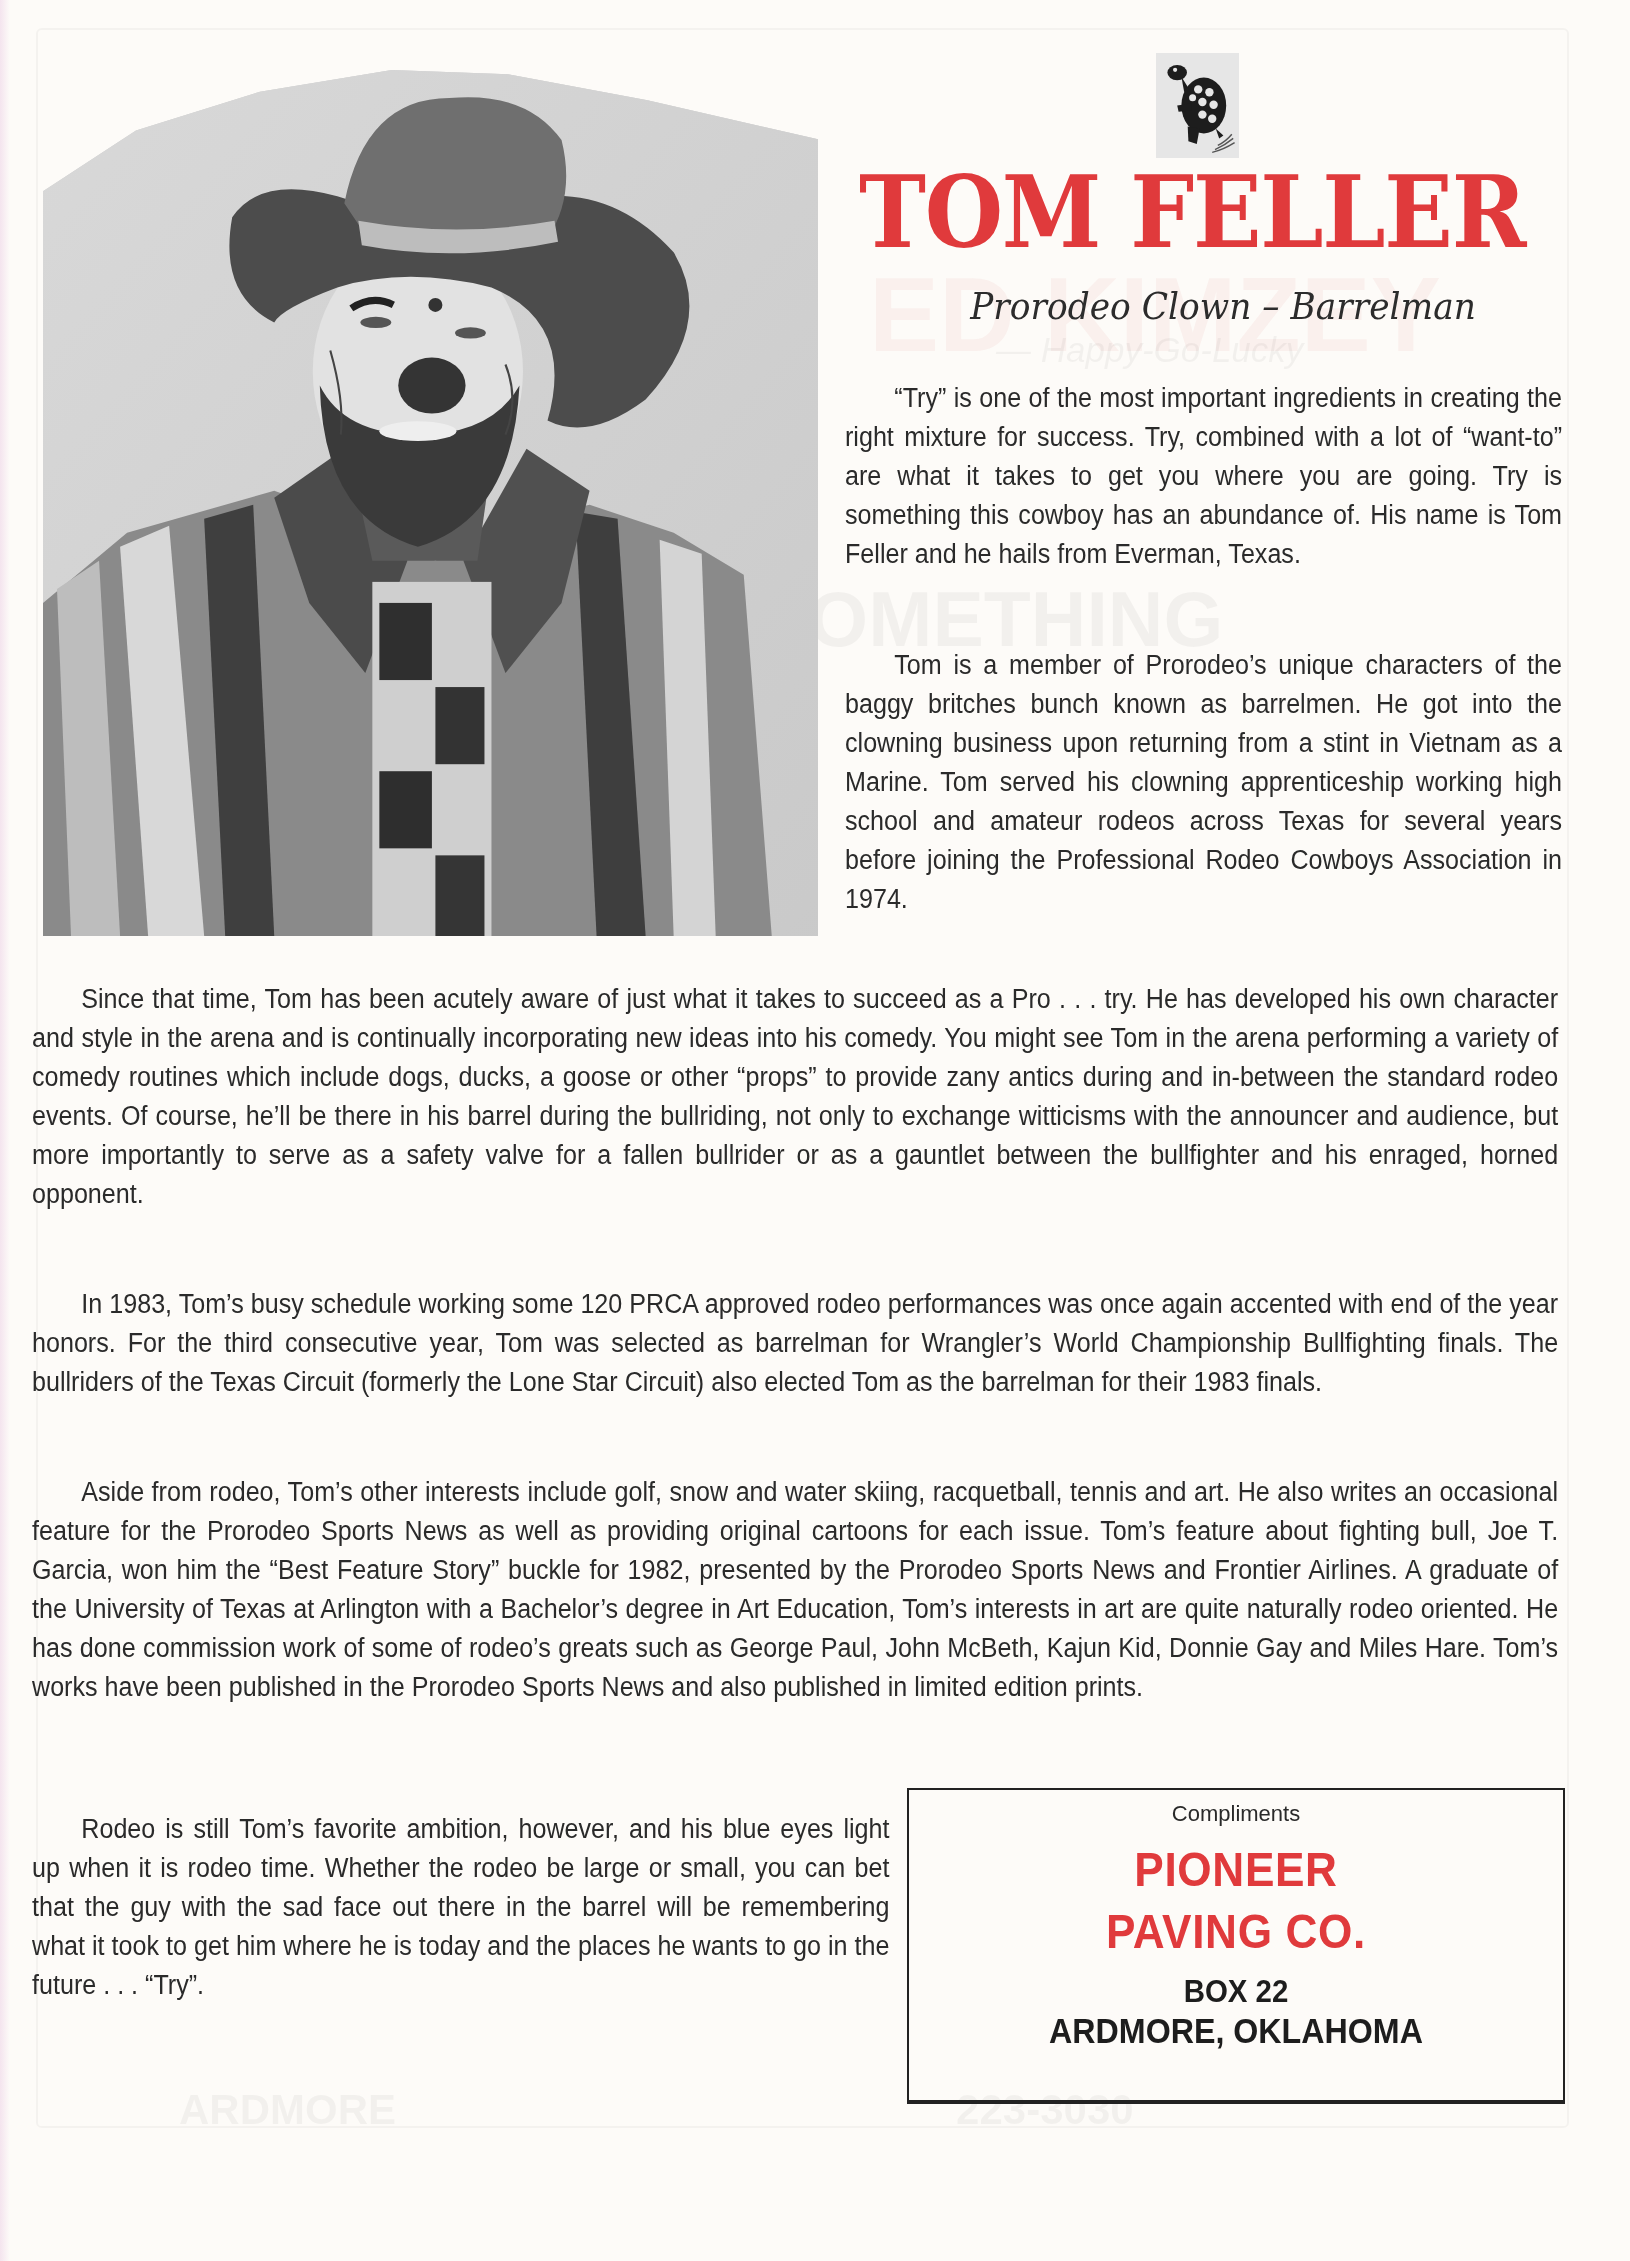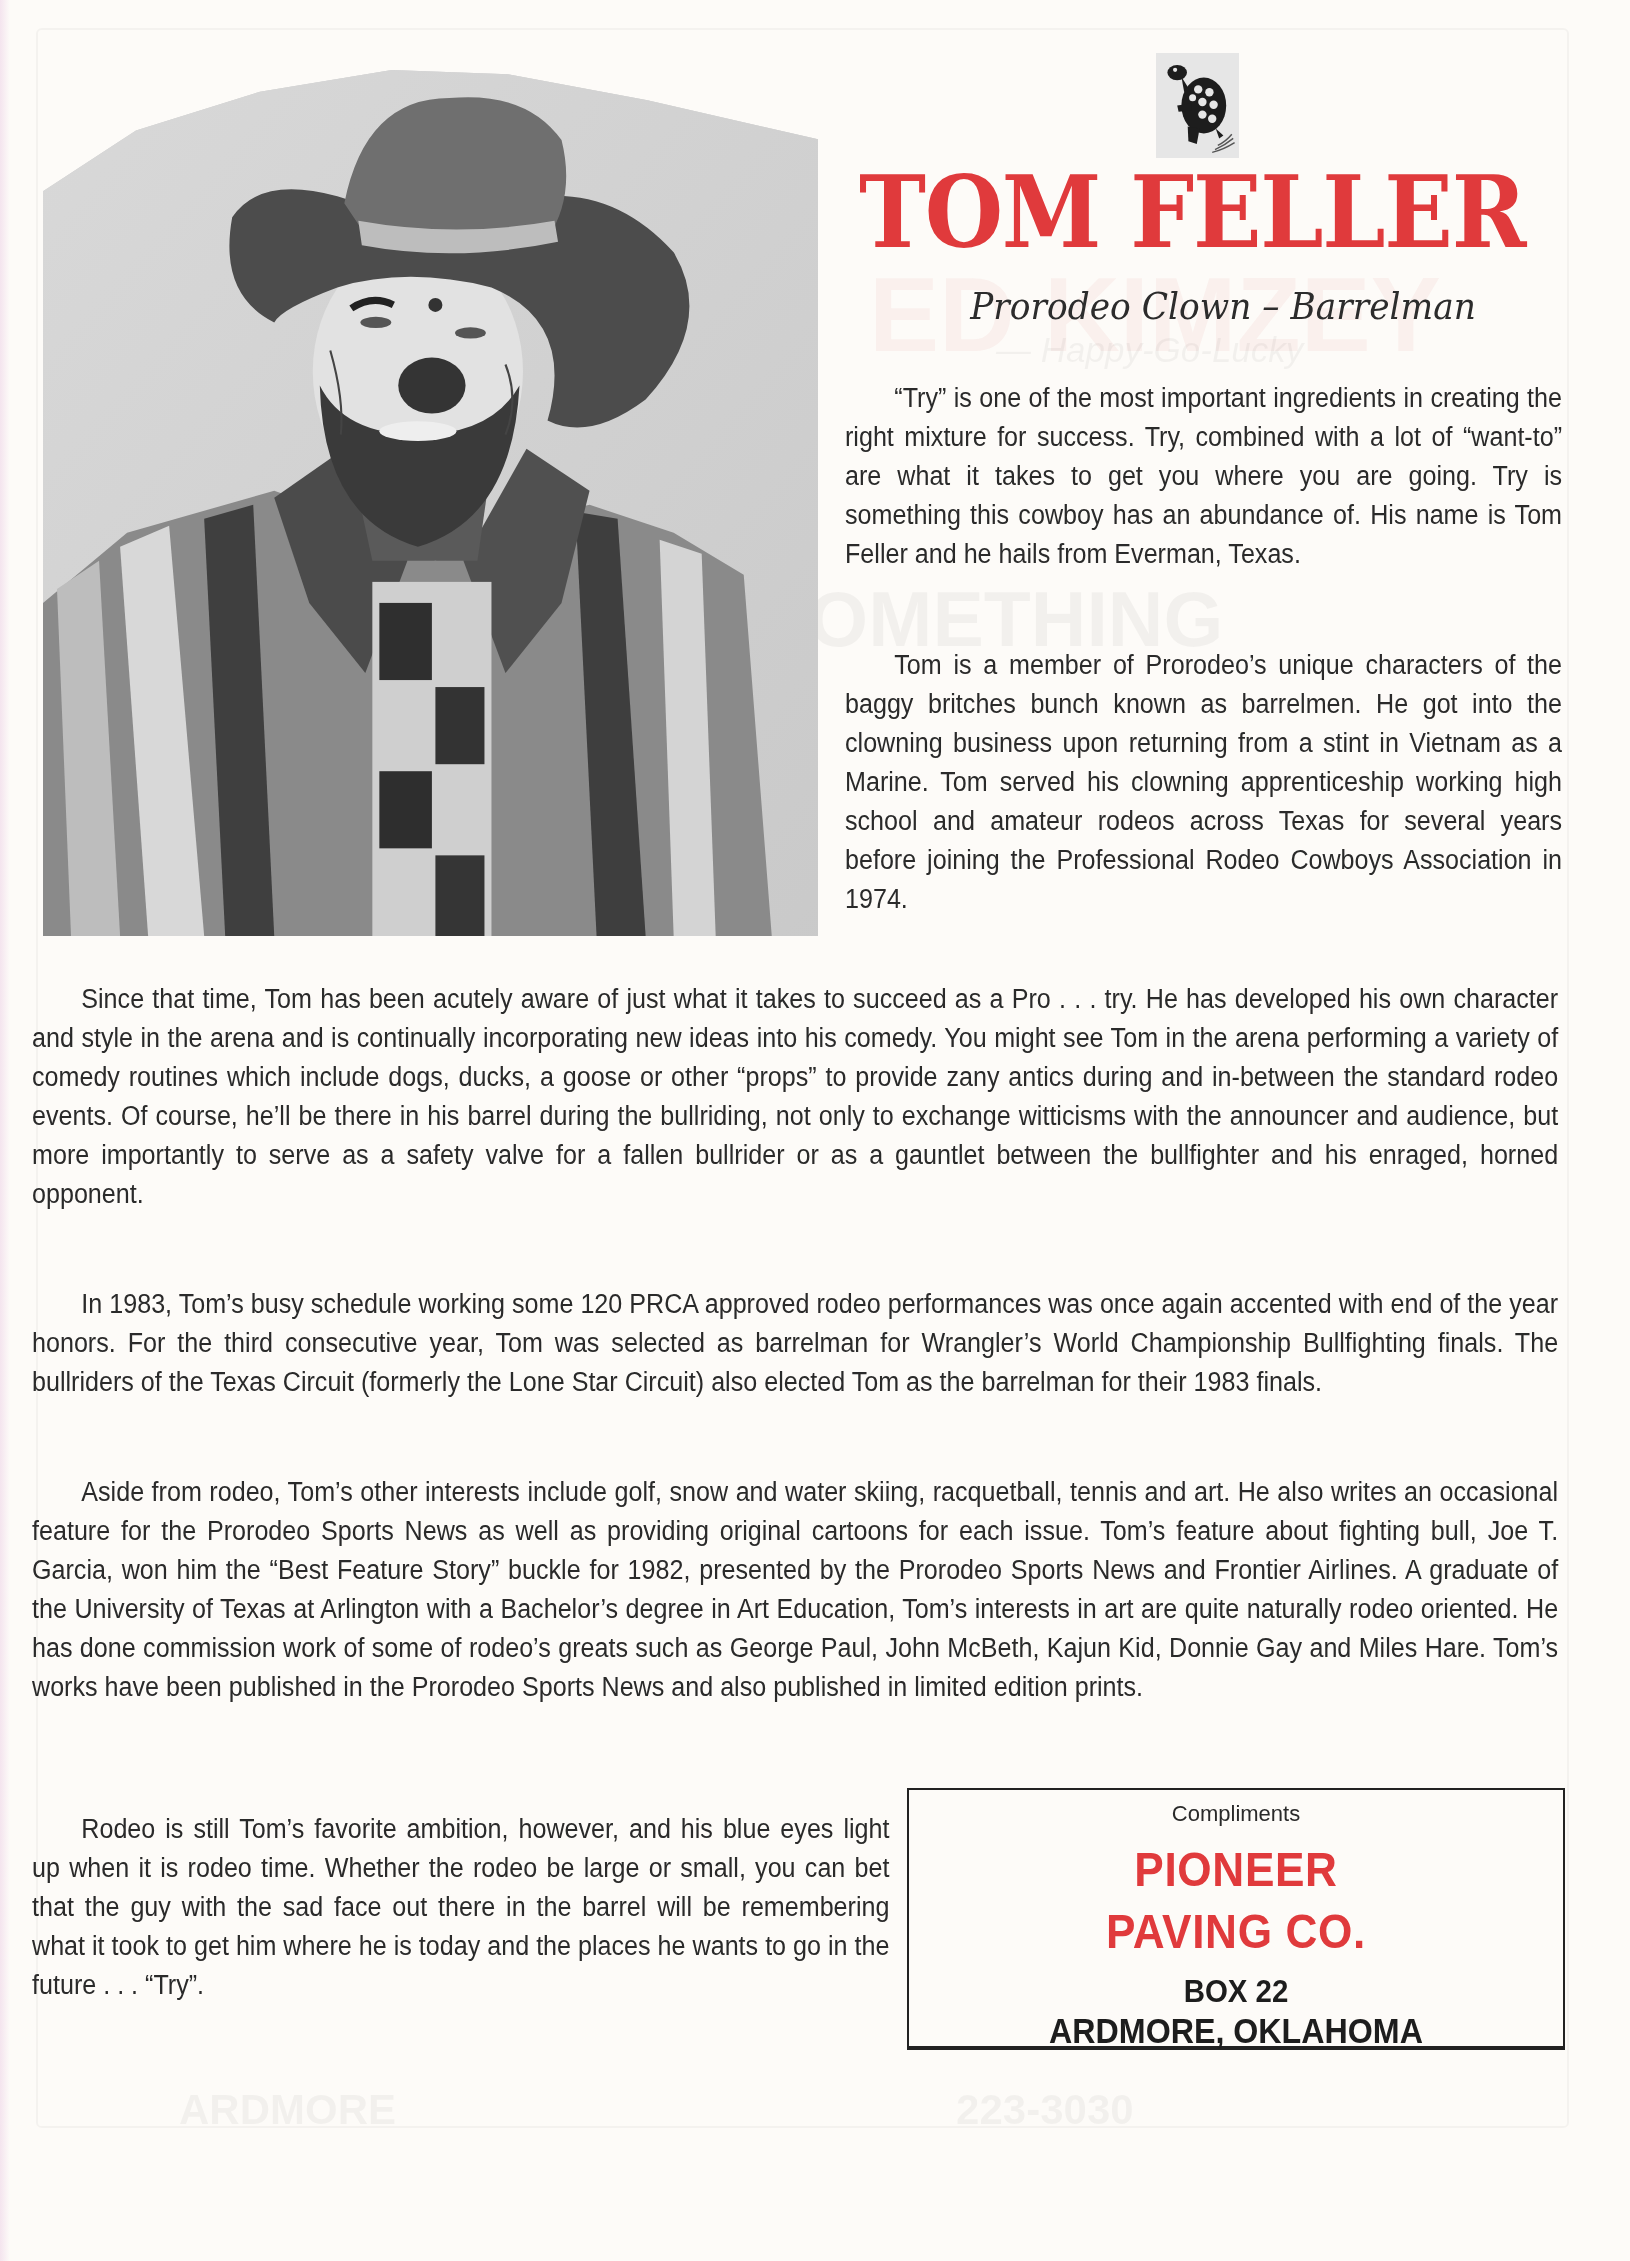--- a/index.html
+++ b/index.html
@@ -61,21 +61,21 @@
     text-align-last: left;
   }
   .p1 { left: 845px; top: 379px; width: 771px; }
   .p2 { left: 845px; top: 646px; width: 771px; }
   .p3 { left: 32px; top: 980px; width: 1641px; }
   .p4 { left: 32px; top: 1285px; width: 1641px; }
   .p5 { left: 32px; top: 1473px; width: 1641px; }
   .p6 { left: 32px; top: 1810px; width: 922px; }
 
   .ad-box {
-    position: absolute; left: 907px; top: 1788px; width: 658px; height: 262px;
+    position: absolute; left: 907px; top: 1788px; width: 658px; height: 316px;
     border: 2.1px solid #222; border-bottom-width: 4.2px; box-sizing: border-box;
     text-align: center; background: transparent;
   }
   .ad-compliments { font-size: 22px; line-height: 28px; margin-top: 9.8px; color: #2a2a2a; }
   .ad-company {
     font-size: 48px; line-height: 62px; color: #e03a3c; font-weight: bold;
     margin-top: 11.2px; transform: scaleX(0.92); letter-spacing: 0.7px;
   }
   .ad-addr1 { font-size: 32px; line-height: 36px; font-weight: bold; margin-top: 9.8px; color: #1d1d1d; transform: scaleX(0.92); }
   .ad-addr2 { font-size: 35px; line-height: 43px; font-weight: bold; color: #1d1d1d; transform: scaleX(0.92); }

